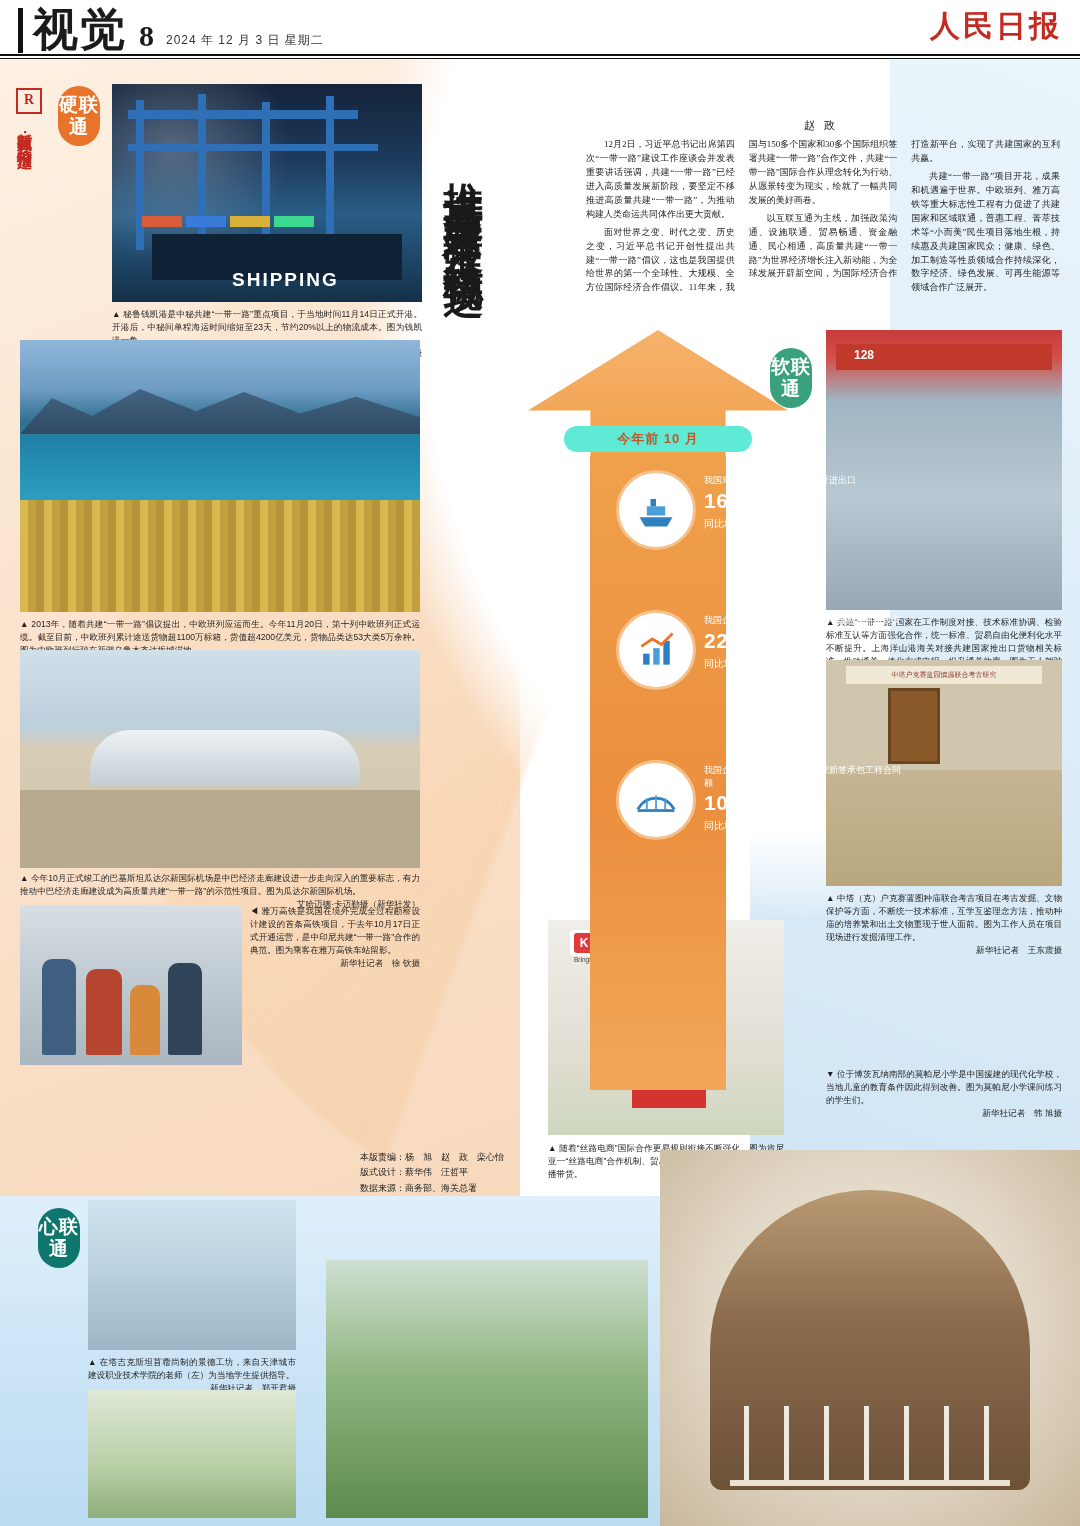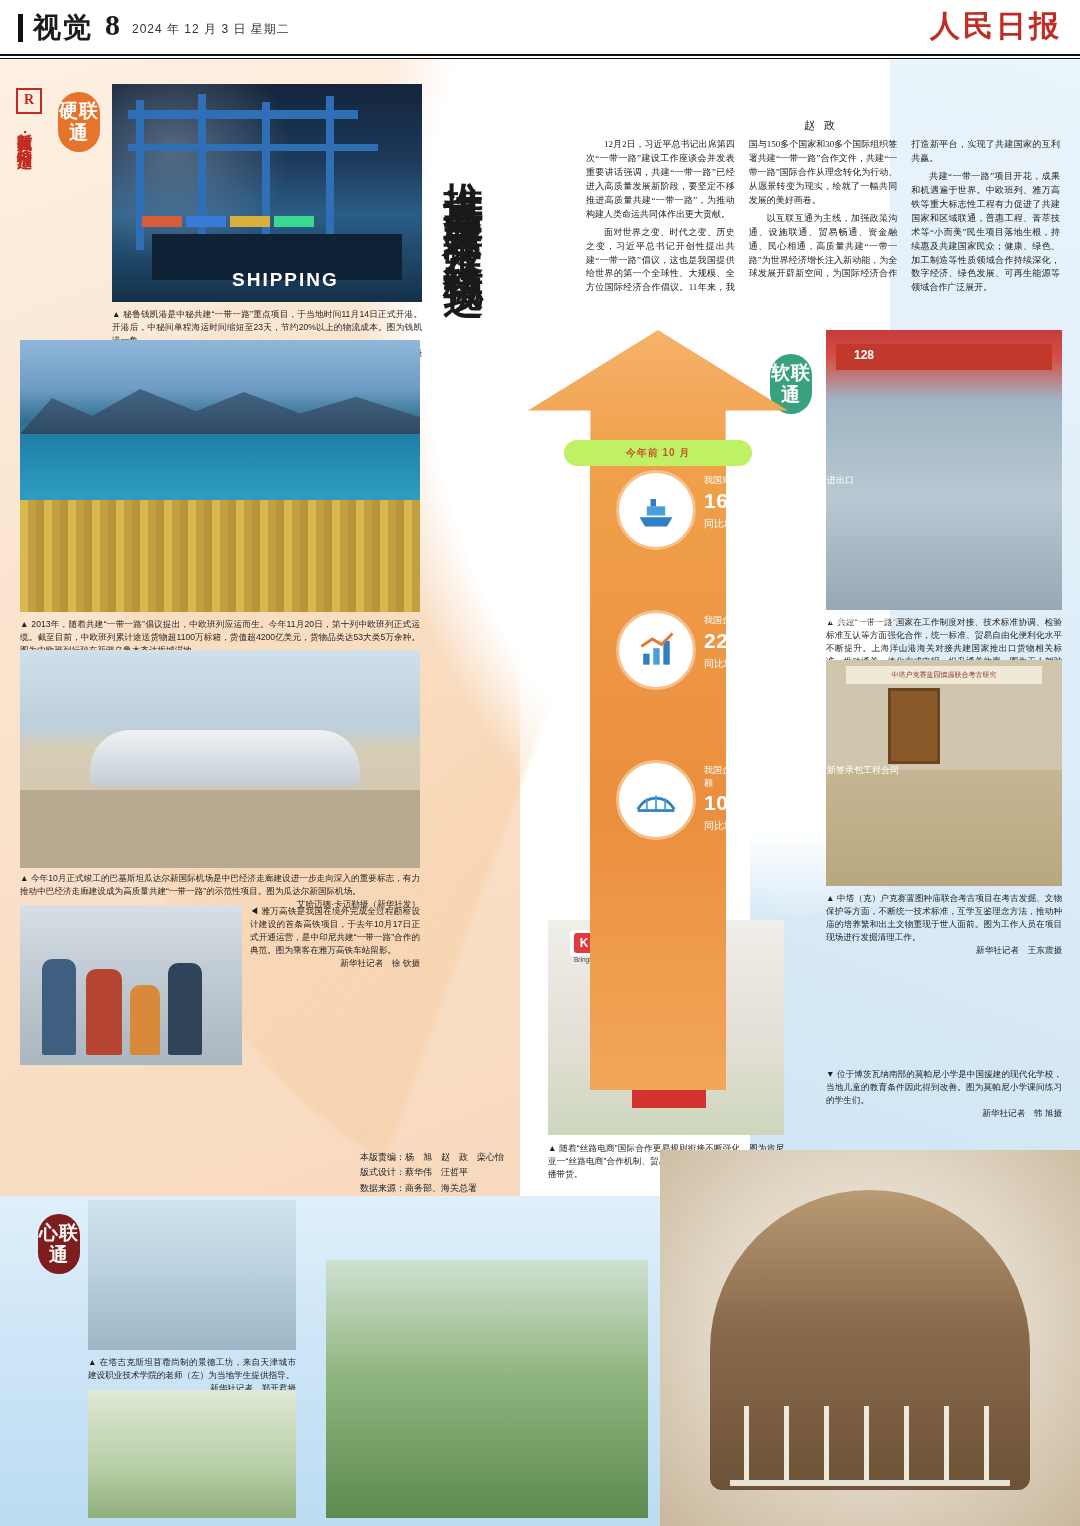--- a/index.html
+++ b/index.html
@@ -9,21 +9,21 @@
     font-family:"Liberation Sans", sans-serif;
     color:#1b1b1b;
     position:relative;
     overflow:hidden;
   }
   .page{position:absolute;inset:0;}
 
   
   .masthead{position:absolute;left:0;top:0;width:1080px;height:56px;}
   .mast-left{position:absolute;left:18px;top:8px;display:flex;align-items:flex-end;gap:12px;}
-  .mast-title{font-family:"Liberation Serif",serif;font-size:28px;font-weight:bold;letter-spacing:2px;
+  .mast-title{font-family:"Liberation Serif",serif;font-size:45px;font-weight:bold;letter-spacing:2px;
     border-left:5px solid #111;padding-left:10px;line-height:1;}
   .mast-page{font-family:"Liberation Serif",serif;font-size:30px;font-weight:bold;}
   .mast-date{font-size:12px;color:#333;padding-bottom:4px;letter-spacing:1px;}
   .mast-logo{position:absolute;right:18px;top:6px;font-family:"Liberation Serif",serif;
     font-size:30px;font-weight:bold;color:#c32b22;letter-spacing:3px;}
   .mast-rule{position:absolute;left:0;top:54px;width:1080px;height:2px;background:#111;}
   .mast-rule2{position:absolute;left:0;top:58px;width:1080px;height:1px;background:#111;}
 
   
   .bg-orange{position:absolute;left:0;top:60px;width:520px;height:1160px;
@@ -34,25 +34,25 @@
     background:linear-gradient(200deg,#eaf4fb 0%,#dcecf8 60%,#cfe4f4 100%);}
   .bg-bottom{position:absolute;left:0;bottom:0;width:1080px;height:330px;
     background:linear-gradient(180deg,#dff0fb 0%,#cfe6f7 40%,#bcdcf2 100%);}
   .bg-arc{position:absolute;left:120px;top:90px;width:900px;height:1120px;
     border-radius:50%;
     background:conic-gradient(from 200deg at 50% 50%, rgba(247,200,150,.35), rgba(255,255,255,0) 40%);
     filter:blur(2px);}
 
   
   .badge{position:absolute;width:42px;border-radius:21px;color:#fff;text-align:center;
-    font-size:19px;font-weight:bold;line-height:1.15;padding:8px 0;letter-spacing:1px;margin-top:6px;}
+    font-size:19px;font-weight:bold;line-height:1.15;padding:8px 0;letter-spacing:1px;}
   .badge span{display:block;}
   .badge-hard{left:58px;top:86px;background:#e8732a;}
   .badge-soft{left:770px;top:348px;background:#3aa17e;}
-  .badge-heart{left:38px;top:1208px;background:#7f1d1d;}
+  .badge-heart{left:38px;top:1208px;background:#0f766e;}
 
   .rtag{position:absolute;left:16px;top:88px;width:30px;}
   .rtag .rbox{width:22px;height:22px;border:2px solid #c32b22;color:#c32b22;
     font-weight:bold;font-size:14px;text-align:center;line-height:20px;font-family:"Liberation Serif",serif;}
   .rtag .rtxt{margin-top:6px;color:#c32b22;font-size:15px;font-weight:bold;
     writing-mode:vertical-rl;letter-spacing:2px;line-height:1.1;}
 
   
   .vtitle{position:absolute;left:440px;top:150px;height:700px;
     writing-mode:vertical-rl;text-orientation:upright;
@@ -143,28 +143,28 @@
   .p11 .rail{position:absolute;left:70px;bottom:40px;width:280px;height:6px;background:#e9e2d4;}
   .p11 .bar{position:absolute;bottom:46px;width:5px;height:74px;background:#efe8dc;}
 
   
   .arrow-wrap{position:absolute;left:528px;top:330px;width:260px;height:760px;}
   .arrow-head{position:absolute;left:0;top:0;width:260px;height:130px;
     background:linear-gradient(180deg,#f6b26b,#f0a04b);
     clip-path:polygon(50% 0,100% 62%,76% 62%,76% 100%,24% 100%,24% 62%,0 62%);}
   .arrow-body{position:absolute;left:62px;top:126px;width:136px;height:634px;
     background:linear-gradient(180deg,#f0a04b 0%,#eb8f3e 55%,#f2a659 100%);}
-  .arrow-label{position:absolute;left:36px;top:110px;width:188px;height:26px;border-radius:13px;
-    background:#bef264;color:#c1582a;font-size:10px;font-weight:bold;text-align:center;line-height:26px;letter-spacing:1px;}
+  .arrow-label{position:absolute;left:36px;top:96px;width:188px;height:26px;border-radius:13px;
+    background:#5eead4;color:#c1582a;font-size:13px;font-weight:bold;text-align:center;line-height:26px;letter-spacing:1px;}
 
   .stat{position:absolute;left:80px;width:196px;color:#fff;}
   .stat .circ{position:absolute;left:-38px;top:0;width:74px;height:74px;border-radius:50%;
     background:#fff;border:3px solid #f6c08a;display:flex;align-items:center;justify-content:center;}
   .stat .txt{position:absolute;left:52px;top:10px;width:170px;}
-  .stat .lbl{font-size:9px;line-height:1.4;}
+  .stat .lbl{font-size:9px;line-height:1.4;font-family:Liberation Serif, serif;}
   .stat .big{font-size:21px;font-weight:bold;letter-spacing:.5px;margin-top:2px;}
   .stat .grow{font-size:10px;margin-top:1px;}
   .stat .grow b{font-size:14px;}
   .s1{top:470px;}
   .s2{top:610px;}
   .s3{top:760px;}
 
   
   .ico{width:44px;height:44px;display:block;}
 

